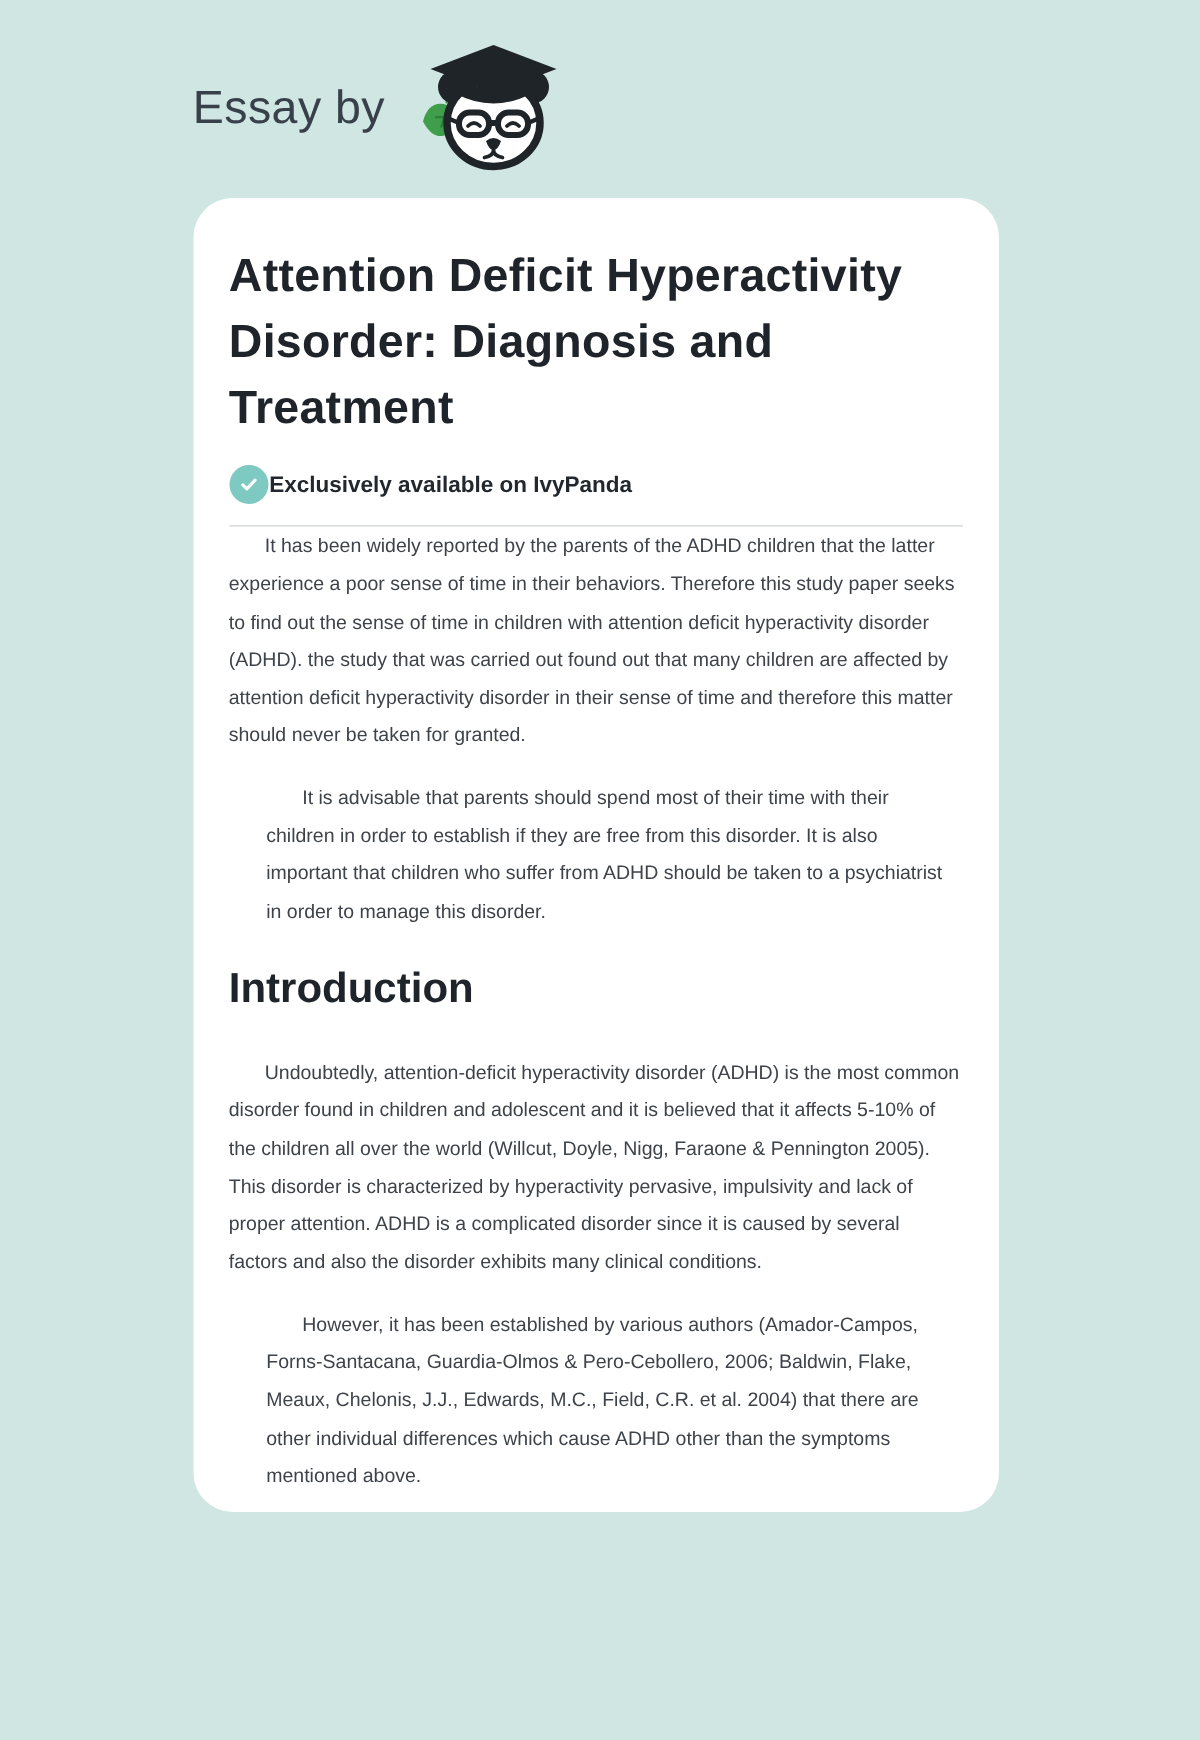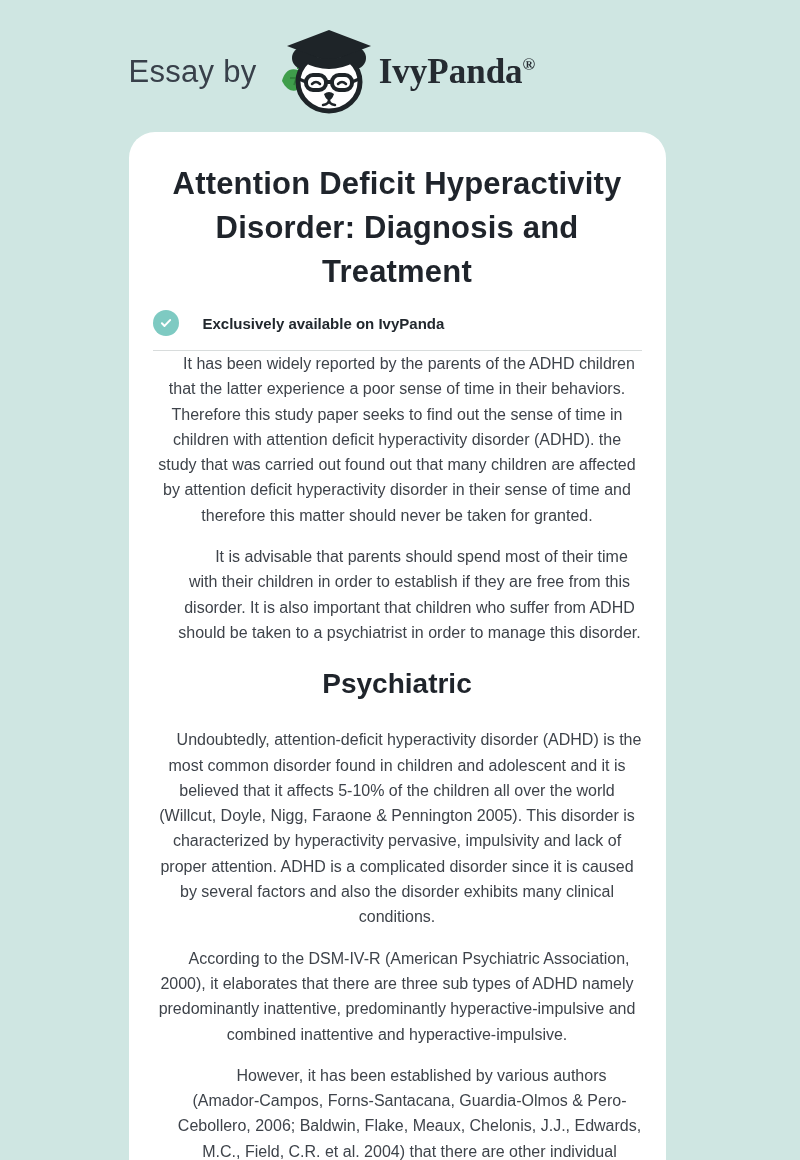--- a/index.html
+++ b/index.html
@@ -6,21 +6,20 @@
   html, body { background: #cfe6e2; }
   body { font-family: "Liberation Sans", sans-serif; }
 
   .page {
     position: relative;
     width: 639px;
     height: 1160px;
     background: #cfe6e2;
     overflow: hidden;
     margin: 0 auto;
-    text-align: center;
   }
 
   
   .site-header {
     display: flex;
     align-items: center;
     padding: 26px 48px 0 48px;
     height: 118px;
   }
   .essay-by {
@@ -64,21 +63,21 @@
     line-height: 44px;
     font-weight: 700;
     color: #1f242b;
     letter-spacing: 0.2px;
     margin: 0 0 16px 0;
   }
 
   .badge-row {
     display: flex;
     align-items: center;
-    gap: 24px;
+    gap: 1px;
   }
   .check-circle {
     width: 26px;
     height: 26px;
     border-radius: 50%;
     background: #7ecac2;
     display: flex;
     align-items: center;
     justify-content: center;
     flex: 0 0 auto;
@@ -97,21 +96,21 @@
 
   .section-heading {
     font-size: 28px;
     line-height: 34px;
     font-weight: 700;
     color: #1f242b;
     margin: 22px 0 26px 0;
   }
 
   .body-paragraph {
-    font-size: 16px;
+    font-size: 13px;
     line-height: 25.3px;
     color: #3e434a;
     text-indent: 24px;
     margin: 0 0 16px 0;
   }
   .body-paragraph:last-child { margin-bottom: 0; margin-left: 25px; }
 </style>
 </head>
 <body>
 
@@ -142,21 +141,20 @@
         <path d="M33 54 L26 51 M79 54 L86 51" stroke="#1e2428" stroke-width="3"></path>
 
         <path d="M39 56 q4 -4 8 0" stroke="#1e2428" stroke-width="2.5" fill="none" stroke-linecap="round"></path>
         <path d="M65 56 q4 -4 8 0" stroke="#1e2428" stroke-width="2.5" fill="none" stroke-linecap="round"></path>
 
         <path d="M51 66 q5 -4 10 0 q-2 6 -5 6 q-3 0 -5 -6 Z" fill="#1e2428"></path>
         <path d="M56 72 q0 4 -6 5 M56 72 q0 4 6 5" stroke="#1e2428" stroke-width="2.5" fill="none" stroke-linecap="round"></path>
       </svg>
     </span>
 
-    <span class="wordmark"><span>IvyPanda</span><sup>®</sup></span>
   </header>
 
   <main class="card">
 
     <h1 class="title">Attention Deficit Hyperactivity Disorder: Diagnosis and Treatment</h1>
 
     <div class="badge-row">
       <span class="check-circle">
         <svg viewBox="0 0 24 24" width="14" height="14" aria-hidden="true">
           <path d="M5 12.5 l4.5 4.5 l9.5 -10" stroke="#ffffff" stroke-width="3.5" fill="none" stroke-linecap="round" stroke-linejoin="round"></path>
@@ -166,20 +164,19 @@
     </div>
 
     <hr class="divider">
 
     <section>
       <p class="body-paragraph">It has been widely reported by the parents of the ADHD children that the latter experience a poor sense of time in their behaviors. Therefore this study paper seeks to find out the sense of time in children with attention deficit hyperactivity disorder (ADHD). the study that was carried out found out that many children are affected by attention deficit hyperactivity disorder in their sense of time and therefore this matter should never be taken for granted.</p>
       <p class="body-paragraph">It is advisable that parents should spend most of their time with their children in order to establish if they are free from this disorder. It is also important that children who suffer from ADHD should be taken to a psychiatrist in order to manage this disorder.</p>
     </section>
 
     <section>
-      <h2 class="section-heading">Psychiatric</h2>
+      <h2 class="section-heading">Introduction</h2>
       <p class="body-paragraph">Undoubtedly, attention-deficit hyperactivity disorder (ADHD) is the most common disorder found in children and adolescent and it is believed that it affects 5-10% of the children all over the world (Willcut, Doyle, Nigg, Faraone &amp; Pennington 2005). This disorder is characterized by hyperactivity pervasive, impulsivity and lack of proper attention. ADHD is a complicated disorder since it is caused by several factors and also the disorder exhibits many clinical conditions.</p>
-      <p class="body-paragraph">According to the DSM-IV-R (American Psychiatric Association, 2000), it elaborates that there are three sub types of ADHD namely predominantly inattentive, predominantly hyperactive-impulsive and combined inattentive and hyperactive-impulsive.</p>
       <p class="body-paragraph">However, it has been established by various authors (Amador-Campos, Forns-Santacana, Guardia-Olmos &amp; Pero-Cebollero, 2006; Baldwin, Flake, Meaux, Chelonis, J.J., Edwards, M.C., Field, C.R. et al. 2004) that there are other individual differences which cause ADHD other than the symptoms mentioned above.</p>
     </section>
 
   </main>
 </div>
 
 </body></html>

